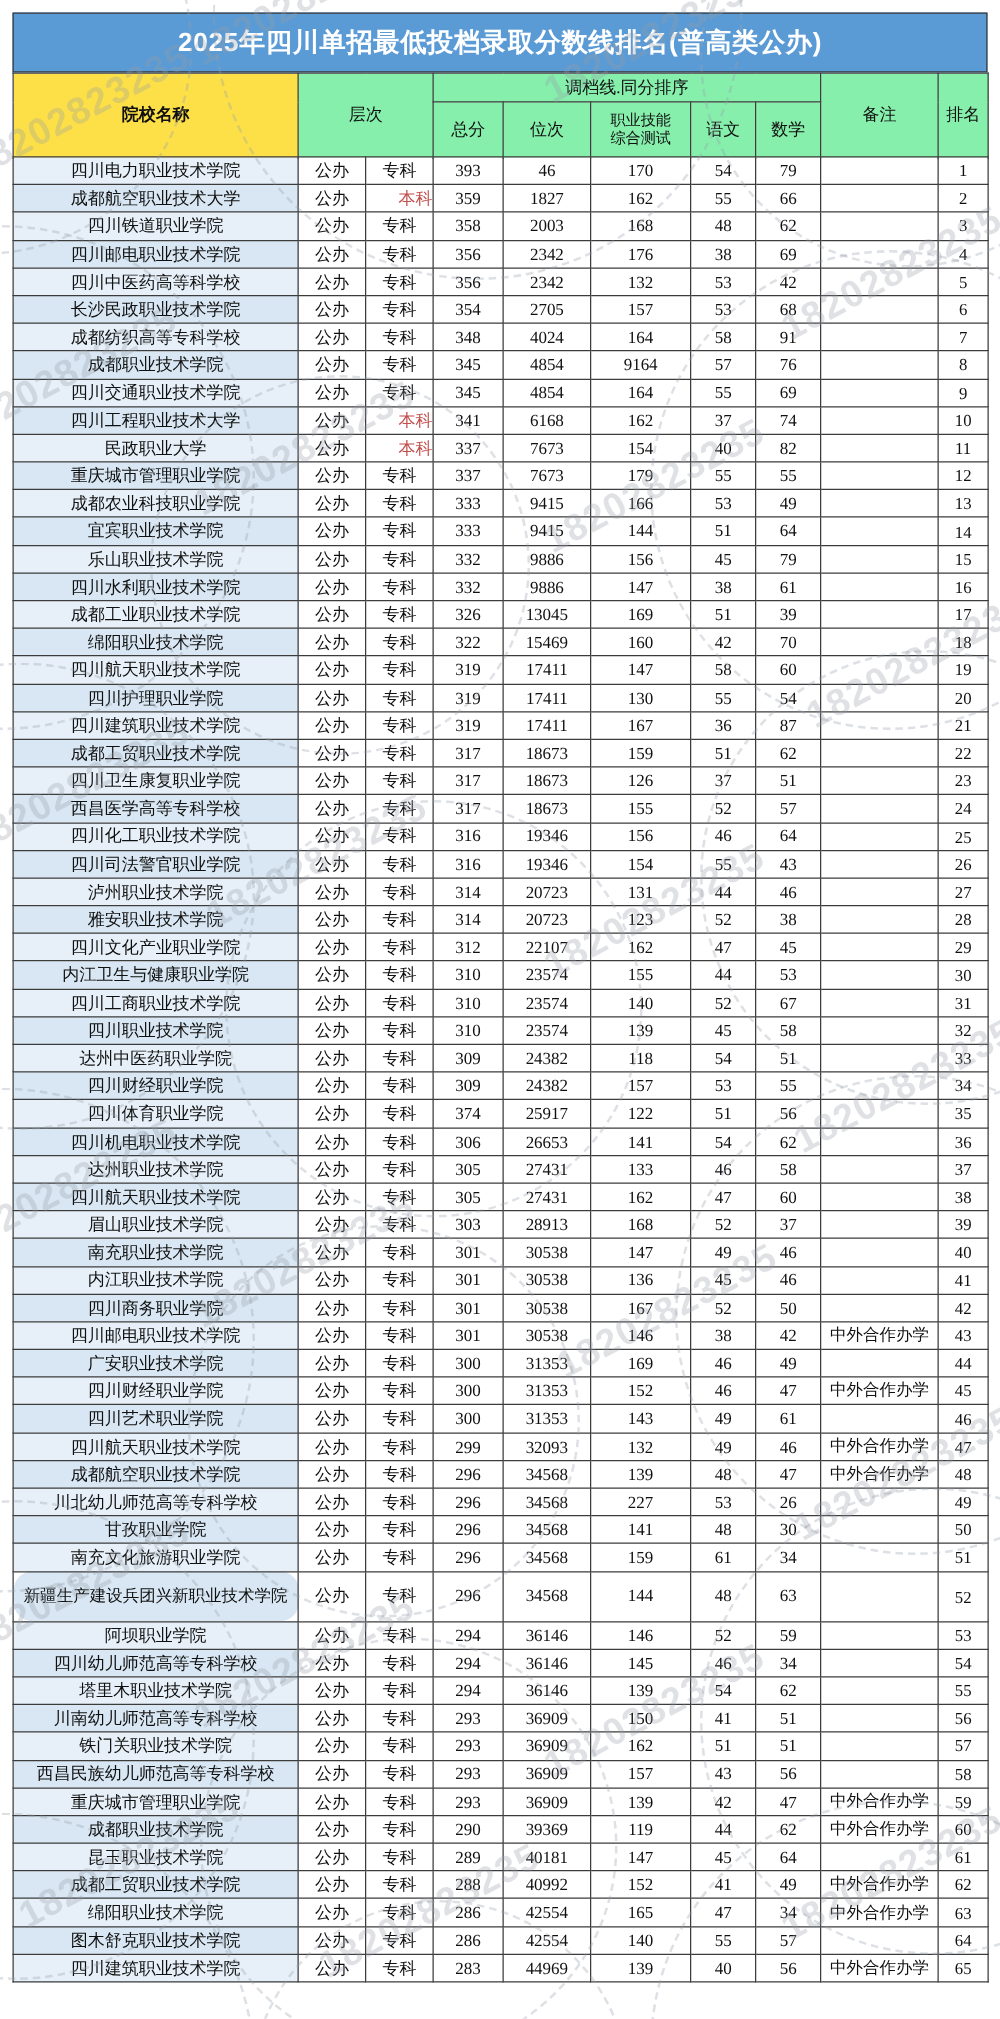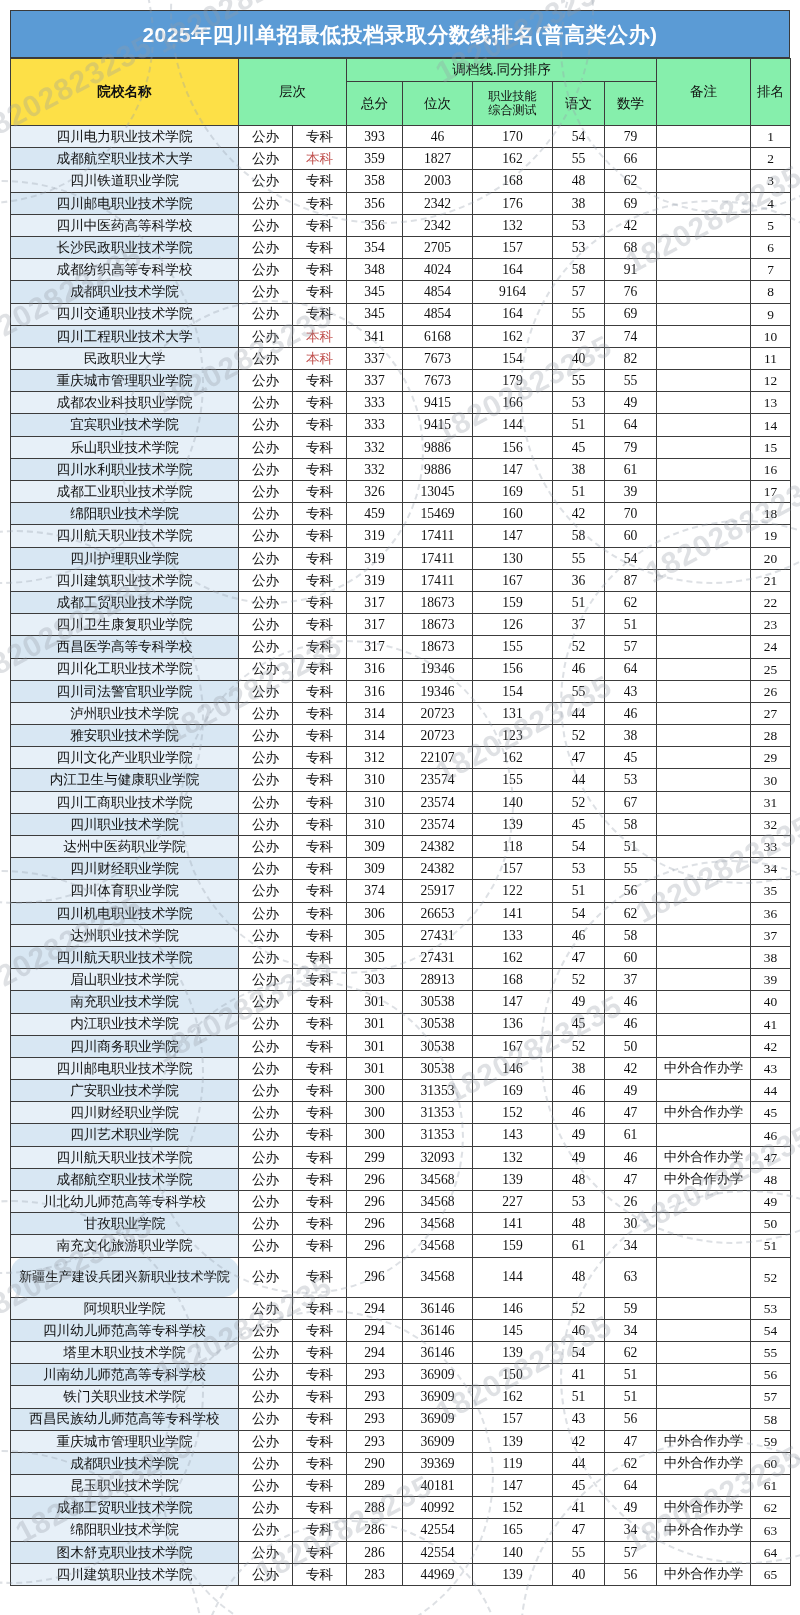--- a/index.html
+++ b/index.html
@@ -71,21 +71,21 @@
   .hsub{height:44px;}
   tbody tr{height:22.2px;}
   td.name{
     font-size:13.6px;
     background:#e7f0f8;
     padding:0 2px;
   }
   tbody tr:nth-child(even) td.name{background:#d8e7f3;}
   td.num{font-size:13.6px;background:#ffffff;}
   td.lv{font-size:13.6px;background:#ffffff;}
-  td.lv.ben{color:#c0504d;}
+  td.lv.ben{color:#c0504d;text-align:right;}
   td.note{font-size:13.2px;background:#ffffff;}
   td.rank{font-size:13.4px;background:#ffffff;}
   td.tall{line-height:1.25;font-size:13.2px;border-radius:15px;}
   .sub2{font-size:12.1px;line-height:1.1;}
 </style>
 </head>
 <body>
 
 <div id="wm">
     <div class="wtxt" style="left: -30px; top: 120px; transform: rotate(-28deg);">18202823235</div>
@@ -369,21 +369,21 @@
           <td class="num">169</td>
           <td class="num">51</td>
           <td class="num">39</td>
           <td class="note"></td>
           <td class="rank">17</td>
         </tr>
         <tr>
           <td class="name">绵阳职业技术学院</td>
           <td class="lv">公办</td>
           <td class="lv">专科</td>
-          <td class="num">459</td>
+          <td class="num">322</td>
           <td class="num">15469</td>
           <td class="num">160</td>
           <td class="num">42</td>
           <td class="num">70</td>
           <td class="note"></td>
           <td class="rank">18</td>
         </tr>
         <tr>
           <td class="name">四川航天职业技术学院</td>
           <td class="lv">公办</td>

